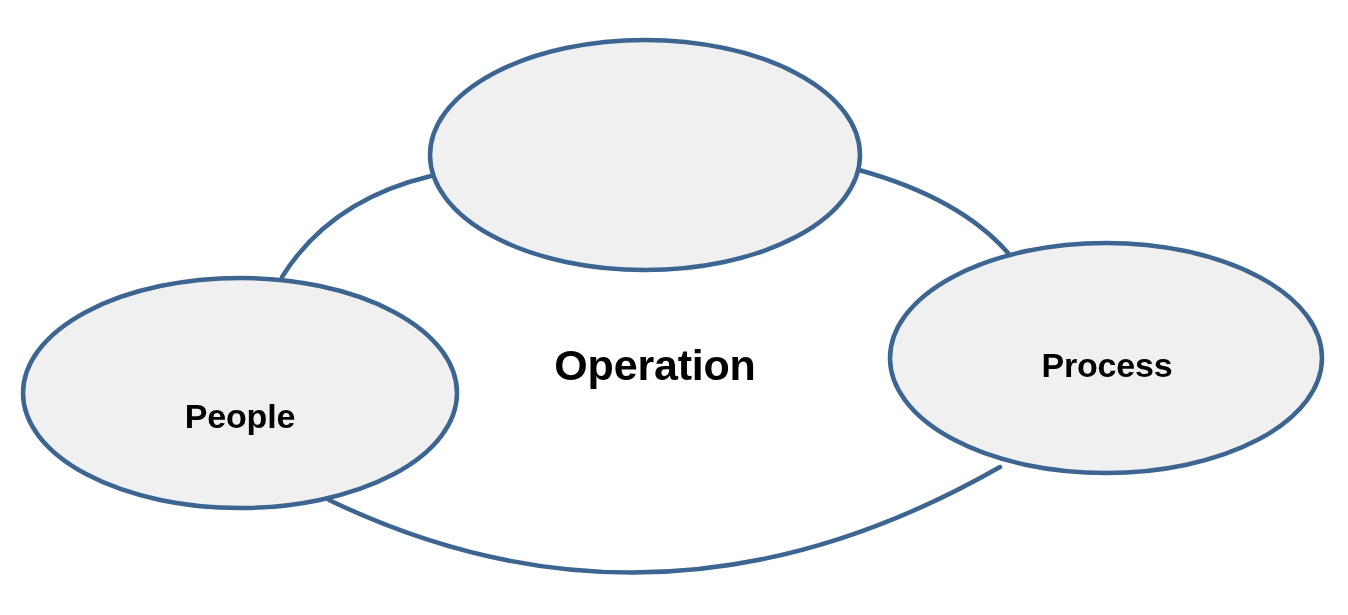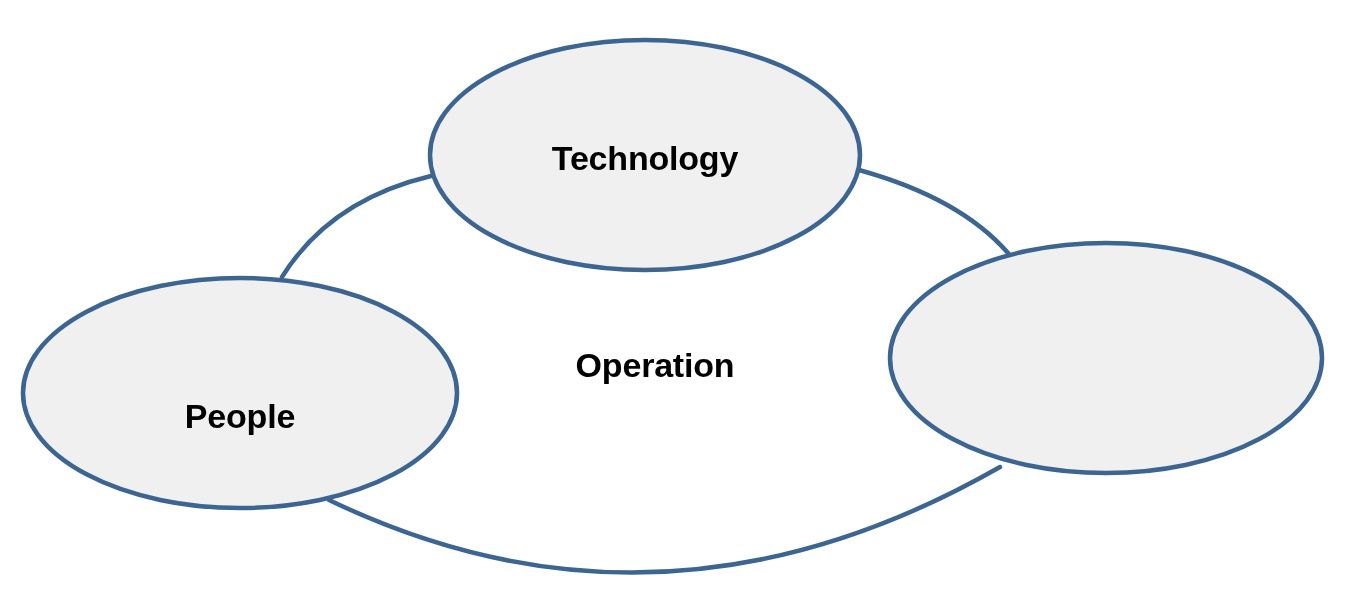--- a/index.html
+++ b/index.html
@@ -33,21 +33,21 @@
     font-family: "Liberation Sans", sans-serif;
     font-weight: bold;
     color: #000000;
     letter-spacing: -0.2px;
     pointer-events: none;
   }
   .node-label.ellipse-label {
     font-size: 34px;
   }
   .node-label.center-label {
-    font-size: 34px;
+    font-size: 43px;
   }
 </style>
 </head>
 <body>
 
 <div id="canvas">
 
   <svg id="diagram-svg" viewBox="0 0 1348 615" xmlns="http://www.w3.org/2000/svg">
 
     <g>
@@ -56,20 +56,20 @@
       <path fill="none" stroke="#3d6592" stroke-width="4.5" stroke-linecap="round" d="M 329 500 Q 662 660 1000 467"></path>
     </g>
 
     <g>
       <ellipse fill="#f0f0f0" stroke="#3d6592" stroke-width="4.5" cy="155" rx="215" ry="115" cx="645"></ellipse>
       <ellipse fill="#f0f0f0" stroke="#3d6592" stroke-width="4.5" cy="393" rx="217" ry="115" cx="240"></ellipse>
       <ellipse fill="#f0f0f0" stroke="#3d6592" stroke-width="4.5" cy="358" rx="216" ry="115" cx="1106"></ellipse>
     </g>
   </svg>
 
-  <div class="node-label ellipse-label" style="left:645px; top:158px;">Technology</div>
 
   <div class="node-label ellipse-label" style="left:240px; top:416px;">People</div>
 
+  <div class="node-label ellipse-label" style="left:1107px; top:365px;">Process</div>
 
   <div class="node-label center-label" style="left:655px; top:365px;">Operation</div>
 
 </div>
 
 </body></html>

